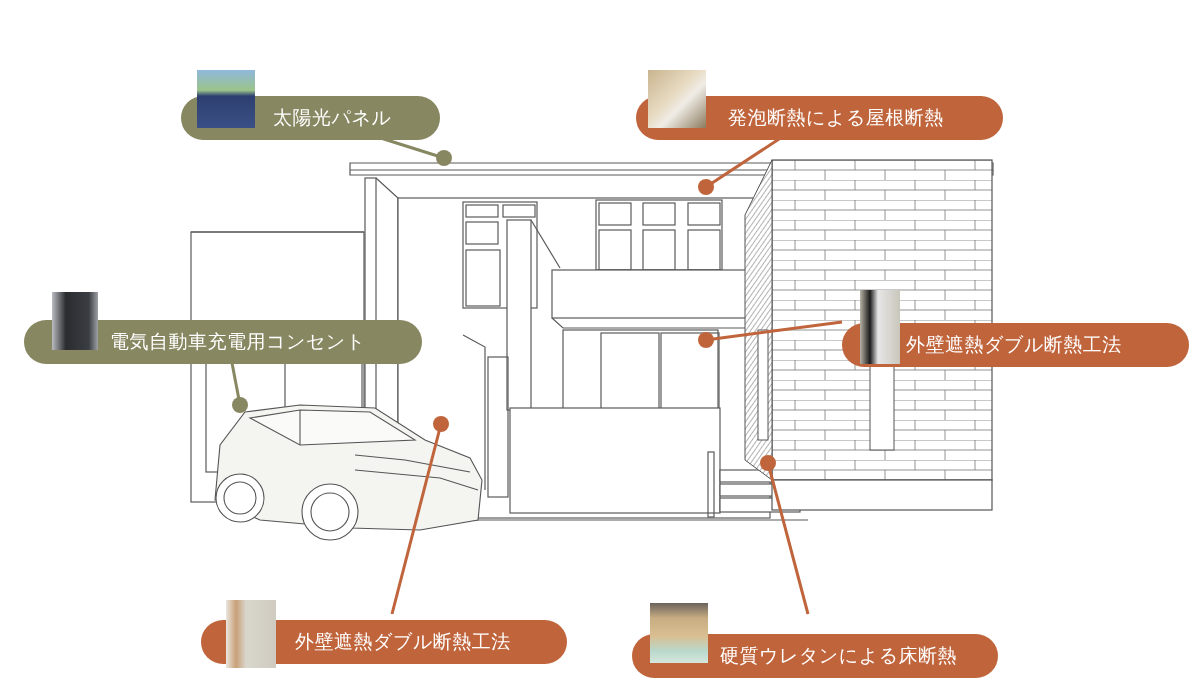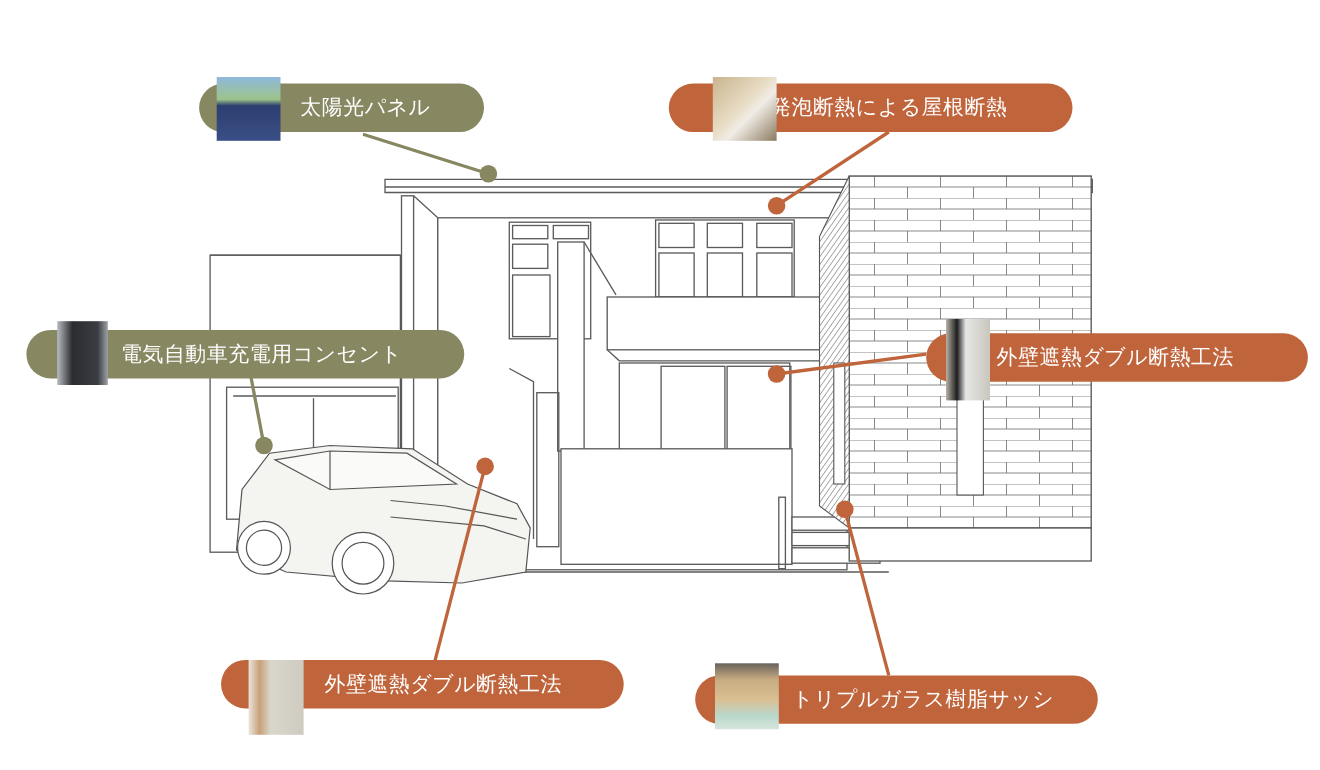--- a/index.html
+++ b/index.html
@@ -2,20 +2,21 @@
 <html><head>
 <meta charset="utf-8">
 <style>
   html, body { margin:0; padding:0; background:#ffffff; }
   body { width:1200px; height:700px; position:relative; overflow:hidden; font-family:"DejaVu Sans", sans-serif; }
   #scene { position:absolute; left:0; top:0; width:1200px; height:700px; }
   .label {
     position:absolute; height:44px; border-radius:22px; color:#ffffff;
     display:flex; align-items:center; font-size:19px; letter-spacing:0.5px; white-space:nowrap;
     box-sizing:border-box;
+    margin-top:20px;
   }
   .label .txt { display:block; }
   .thumb { position:absolute; overflow:hidden; }
 </style>
 </head>
 <body>
 
 <svg id="scene" viewBox="0 0 1200 700" xmlns="http://www.w3.org/2000/svg">
   <defs>
     <pattern id="bricks" width="60" height="20" patternUnits="userSpaceOnUse">
@@ -117,33 +118,33 @@
       <line x1="808" y1="614" x2="768" y2="463" stroke="#c0643c" stroke-width="3"></line>
       <circle cx="768" cy="463" r="8" fill="#c0643c"></circle>
     </g>
 </svg>
 
 <div id="labels">
     <div class="label" style="left: 181px; top: 76px; width: 259px; padding-left: 92px; background: rgb(135, 135, 98);">
       <span class="txt">太陽光パネル</span>
     </div>
     <div class="thumb" style="left: 197px; top: 70px; width: 58px; height: 58px; background: linear-gradient(rgb(143, 184, 220) 0%, rgb(156, 196, 138) 35%, rgb(45, 63, 112) 45%, rgb(58, 79, 134) 100%);"></div>
-    <div class="label" style="left: 608px; top: 76px; width: 367px; padding-left: 92px; background: rgb(192, 100, 60);">
+    <div class="label" style="left: 636px; top: 76px; width: 367px; padding-left: 92px; background: rgb(192, 100, 60);">
       <span class="txt">発泡断熱による屋根断熱</span>
     </div>
     <div class="thumb" style="left: 648px; top: 70px; width: 58px; height: 58px; background: linear-gradient(135deg, rgb(201, 180, 142) 0%, rgb(232, 220, 196) 45%, rgb(240, 236, 230) 60%, rgb(140, 122, 94) 100%);"></div>
     <div class="label" style="left: 24px; top: 300px; width: 398px; padding-left: 86px; background: rgb(135, 135, 98);">
       <span class="txt">電気自動車充電用コンセント</span>
     </div>
     <div class="thumb" style="left: 52px; top: 292px; width: 46px; height: 58px; background: linear-gradient(90deg, rgb(185, 188, 192) 0%, rgb(42, 44, 48) 30%, rgb(58, 61, 66) 80%, rgb(158, 162, 166) 100%);"></div>
     <div class="label" style="left: 842px; top: 303px; width: 347px; padding-left: 64px; background: rgb(192, 100, 60);">
       <span class="txt">外壁遮熱ダブル断熱工法</span>
     </div>
     <div class="thumb" style="left: 860px; top: 290px; width: 40px; height: 74px; background: linear-gradient(90deg, rgb(184, 179, 166) 0%, rgb(28, 28, 28) 25%, rgb(230, 230, 230) 45%, rgb(201, 198, 188) 100%);"></div>
     <div class="label" style="left: 201px; top: 600px; width: 366px; padding-left: 94px; background: rgb(192, 100, 60);">
       <span class="txt">外壁遮熱ダブル断熱工法</span>
     </div>
     <div class="thumb" style="left: 226px; top: 600px; width: 50px; height: 68px; background: linear-gradient(90deg, rgb(233, 230, 223) 0%, rgb(201, 160, 120) 20%, rgb(217, 214, 204) 40%, rgb(207, 203, 192) 100%);"></div>
     <div class="label" style="left: 632px; top: 614px; width: 366px; padding-left: 88px; background: rgb(192, 100, 60);">
-      <span class="txt">トリプルガラス樹脂サッシ</span>
+      <span class="txt">硬質ウレタンによる床断熱</span>
     </div>
     <div class="thumb" style="left: 650px; top: 603px; width: 58px; height: 60px; background: linear-gradient(rgb(106, 99, 92) 0%, rgb(200, 172, 130) 25%, rgb(217, 191, 146) 55%, rgb(185, 216, 204) 80%, rgb(214, 230, 220) 100%);"></div>
   </div>
 
 </body></html>

